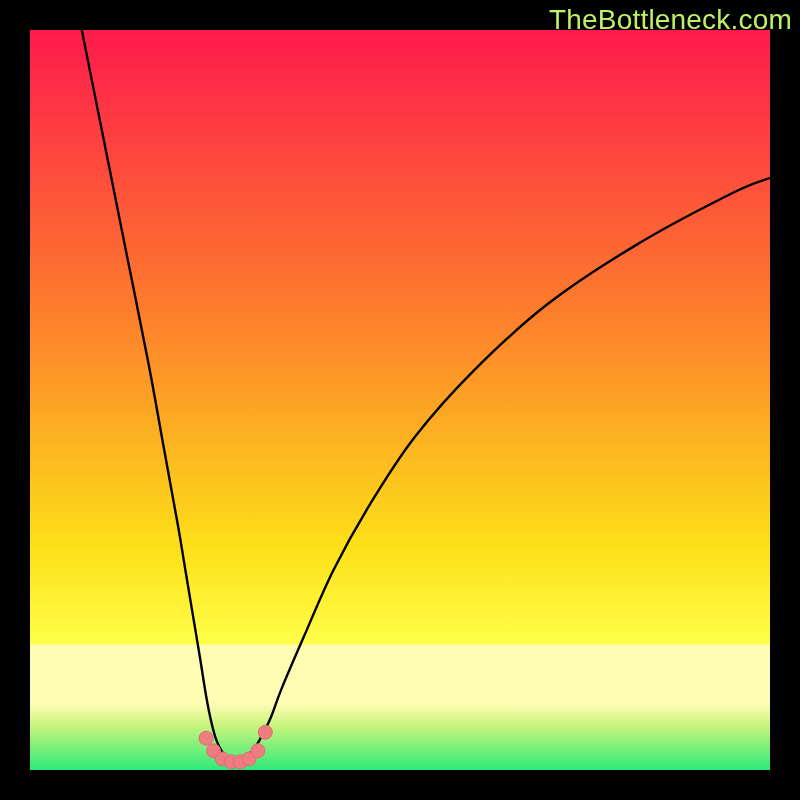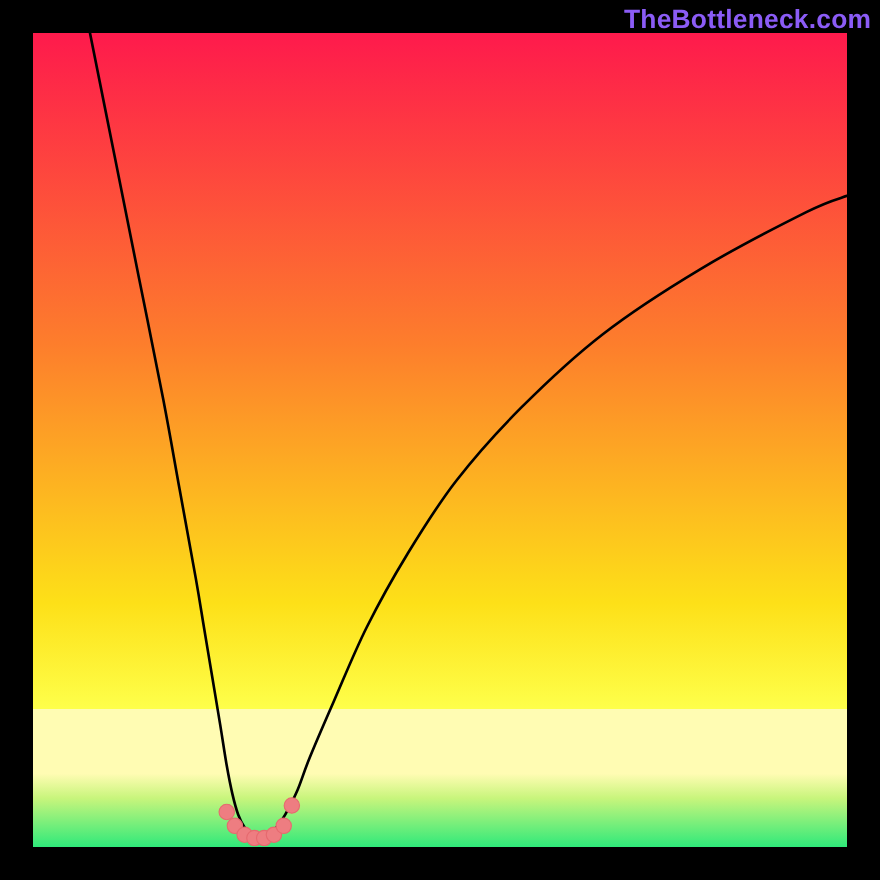--- a/index.html
+++ b/index.html
@@ -20,23 +20,23 @@
   .plot {
     position: absolute;
     left: 30px; top: 30px;
     width: 740px; height: 740px;
     
   }
   .watermark {
     position: absolute;
     top: 4px;
     right: 8px;
-    color: #8b5cf6;
-    font-size: 24px;
-    font-weight: 700;
+    color: #bef264;
+    font-size: 28px;
+    font-weight: 400;
     letter-spacing: 0.2px;
   }
   svg { display: block; }
 </style>
 </head>
 <body>
 
 <div class="frame">
 
   <div class="plot">

